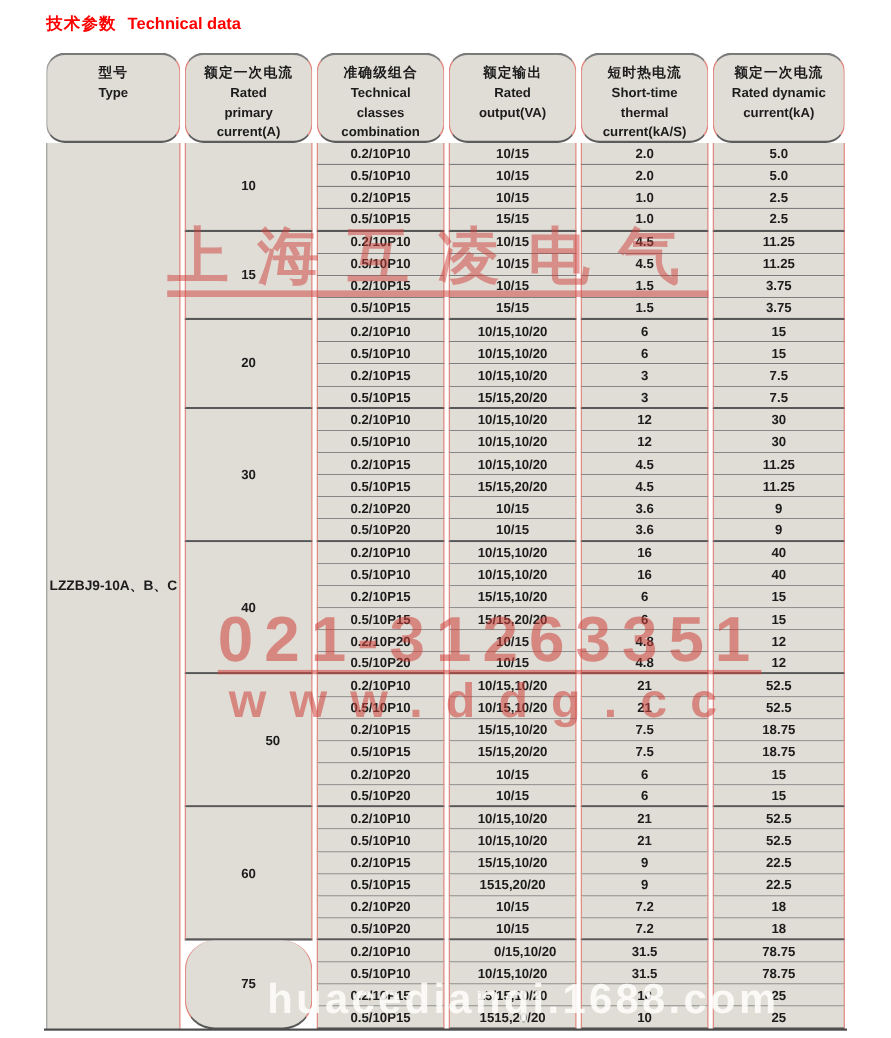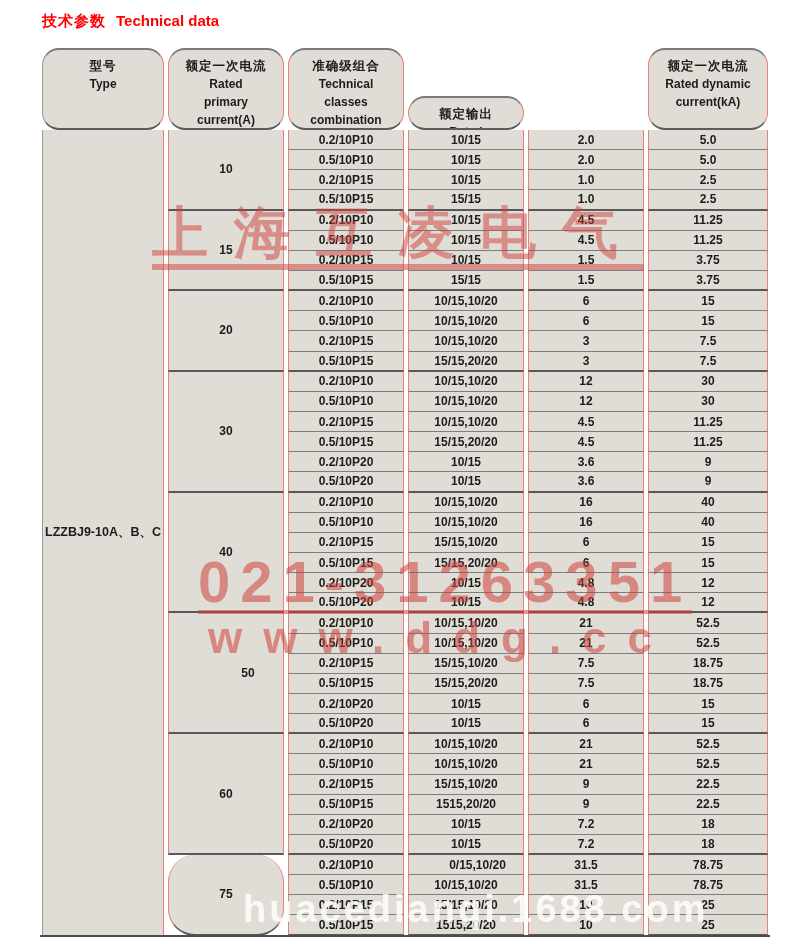--- a/index.html
+++ b/index.html
@@ -70,24 +70,30 @@
         <div class="hline">Rated</div>
         <div class="hline">primary</div>
         <div class="hline">current(A)</div>
       </div>
       <div class="cell header" style="grid-area: 1 / 3;">
         <div class="hline">准确级组合</div>
         <div class="hline">Technical</div>
         <div class="hline">classes</div>
         <div class="hline">combination</div>
       </div>
-      <div class="cell header" style="grid-area: 1 / 4; margin-top: 48px;">
+      <div class="cell header" style="grid-area: 1 / 4;">
         <div class="hline">额定输出</div>
         <div class="hline">Rated</div>
         <div class="hline">output(VA)</div>
+      </div>
+      <div class="cell header" style="grid-area: 1 / 5;">
+        <div class="hline">短时热电流</div>
+        <div class="hline">Short-time</div>
+        <div class="hline">thermal</div>
+        <div class="hline">current(kA/S)</div>
       </div>
       <div class="cell header" style="grid-area: 1 / 6;">
         <div class="hline">额定一次电流</div>
         <div class="hline">Rated dynamic</div>
         <div class="hline">current(kA)</div>
       </div>
       <div class="cell body type-cell" style="grid-area: 2 / 1 / span 40;">LZZBJ9-10A、B、C</div>
       <div class="cell body group-cell sec-end" style="grid-area: 2 / 2 / span 4;">10</div>
       <div class="cell body data-cell" style="grid-area: 2 / 3;">0.2/10P10</div>
       <div class="cell body data-cell" style="grid-area: 2 / 4;">10/15</div>

